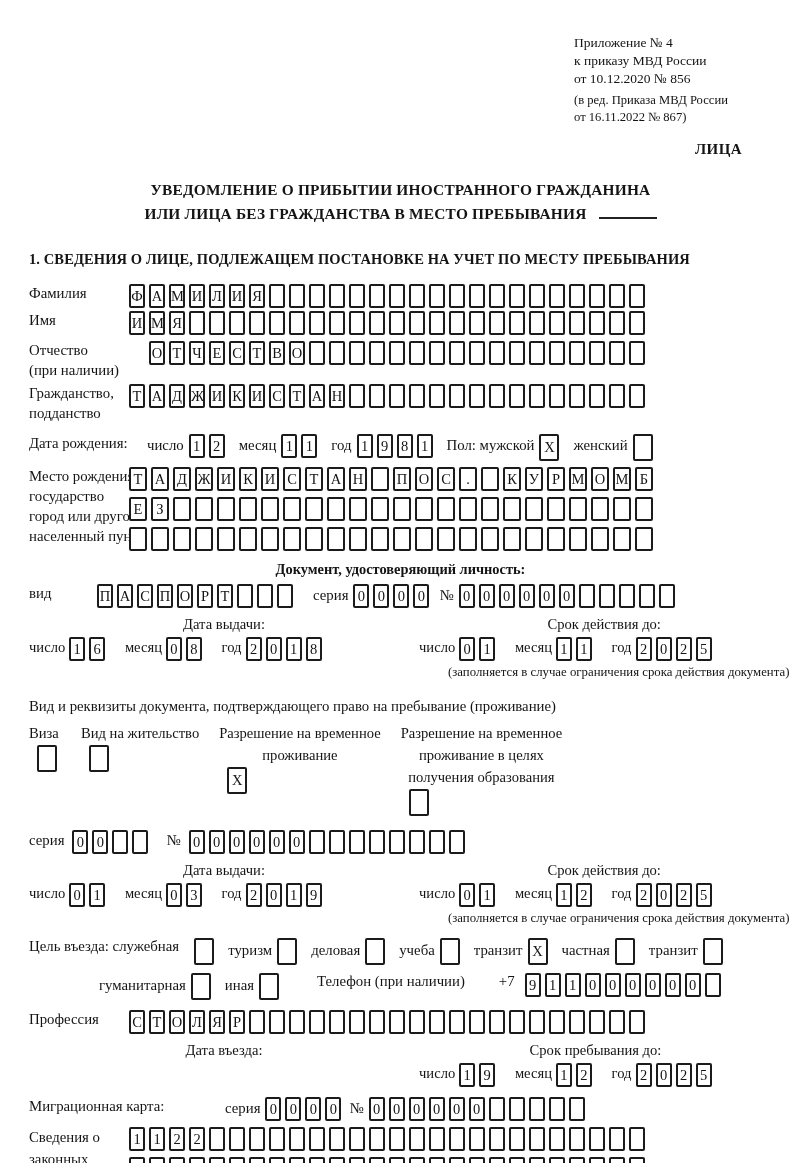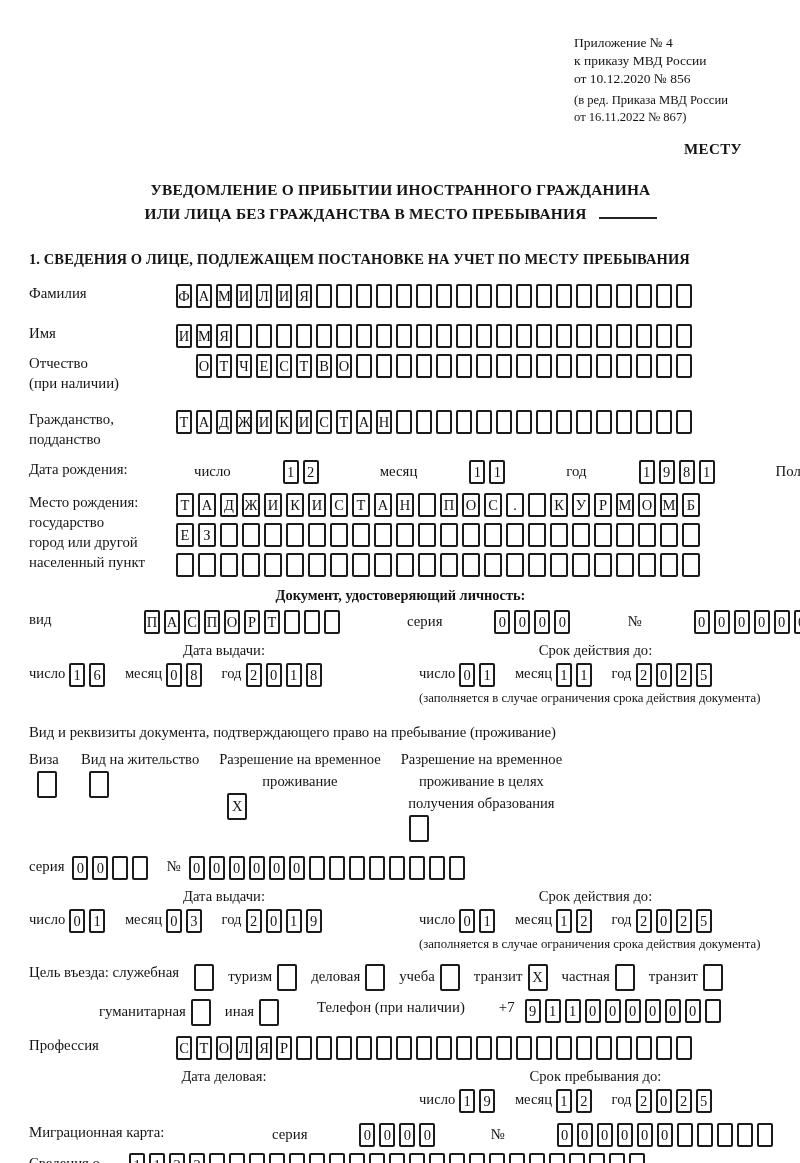--- a/index.html
+++ b/index.html
@@ -15,77 +15,77 @@
   .blank-line { display:inline-block; width:58px; border-bottom:2.5px solid #222; height:.95em; margin-left:12px; }
 
   .sec-heading { font-weight:bold; font-size:14.5px; margin-top:24px; letter-spacing:.1px; }
 
   .cell { display:inline-block; width:16px; height:24px; border:2px solid #1b1b1b; border-radius:2px;
           margin-right:4px; text-align:center; font-size:14.5px; line-height:20px; vertical-align:middle; background:#fff; }
   .cells { white-space:nowrap; display:inline-block; flex-shrink:0; }
   .cells.wide .cell { width:18px; }
   .cells.big .cell { width:20px; height:27px; line-height:23px; }
 
-  .frow { display:flex; align-items:flex-start; font-size:14.8px; line-height:1.35;gap:47px; }
+  .frow { display:flex; align-items:flex-start; font-size:14.8px; line-height:1.35; }
   .flabel { width:100px; flex:0 0 100px; }
   .flabel.nw { white-space:nowrap; }
   .inline-label { margin:2px 5px 0 10px; white-space:nowrap; }
   .inline-label.first { margin-left:6px; }
 
   .cellcol .cells { display:block; margin-bottom:6px; }
 
   .doc-heading { text-align:center; font-weight:bold; font-size:14.4px; margin-top:4px; }
 
   .dategrid { display:flex; margin-top:8px; font-size:14.6px; }
   .datecol-l { flex:0 0 390px; }
   .datecol-r { flex:1; }
   .dctitle { text-align:center; margin-bottom:4px; }
   .dcboxes { white-space:nowrap; }
   .dcboxes .lbl { margin-right:4px; }
   .dcboxes .gap { margin-left:12px; }
-  .dcnote { font-size:12.8px; margin-top:4px; text-align:left; white-space:nowrap; }
+  .dcnote { font-size:12.8px; margin-top:4px; text-align:left; white-space:nowrap;margin-left:29px; }
 
   .intro { margin-top:12px; font-size:14.8px; line-height:2.0; }
 
   .opts { display:flex; margin-top:2px; font-size:14.6px; }
   .opt { display:flex; align-items:flex-start;flex-direction:column; }
   .opt .optlabel { text-align:center; line-height:1.5; }
   .opt .cells { margin-left:8px; margin-top:0; }
   .opt + .opt { margin-left:20px; }
 
   .purpose-line { display:flex; align-items:flex-start; margin-top:12px; font-size:14.8px; flex-wrap:nowrap; }
   .purpose-line .pitem { white-space:nowrap; margin-right:10px; }
   .purpose-line .pitem .cells { margin-left:5px; }
   .indent70 { margin-left:70px; }
 
   .series-row { display:flex; align-items:flex-start; margin-top:14px; font-size:14.8px; }
   .series-row .lbl { margin:2px 8px 0 0; }
   .series-row .num { margin:2px 8px 0 14px; }
 
   .rep-row { display:flex; align-items:flex-start; margin-top:6px; font-size:14.8px; }
   .rep-label { width:100px; flex:0 0 100px; line-height:1.45; }
-  .mt16{margin-top:16px}.mt10{margin-top:10px}.mt8{margin-top:8px}.mt6{margin-top:6px}.mt4{margin-top:16px}
+  .mt16{margin-top:16px}.mt10{margin-top:10px}.mt8{margin-top:8px}.mt6{margin-top:6px}.mt4{margin-top:3px}
   .ml20{margin-left:20px}
 </style>
 </head>
 <body>
 
 <div class="page">
 
   <div class="annex">
     <div>Приложение № 4</div>
     <div>к приказу МВД России</div>
     <div>от 10.12.2020 № 856</div>
     <div class="rev">
       <div>(в ред. Приказа МВД России</div>
       <div>от 16.11.2022 № 867)</div>
     </div>
   </div>
 
-  <div class="forma">МЕСТУ</div>
+  <div class="forma">ЛИЦА</div>
 
   <div class="title">
     <div>УВЕДОМЛЕНИЕ О ПРИБЫТИИ ИНОСТРАННОГО ГРАЖДАНИНА</div>
     <div>
       <span>ИЛИ ЛИЦА БЕЗ ГРАЖДАНСТВА В МЕСТО ПРЕБЫВАНИЯ</span><span class="blank-line"></span>
     </div>
   </div>
 
   <div class="sec-heading">1. СВЕДЕНИЯ О ЛИЦЕ, ПОДЛЕЖАЩЕМ ПОСТАНОВКЕ НА УЧЕТ ПО МЕСТУ ПРЕБЫВАНИЯ</div>
 
@@ -250,21 +250,21 @@
     <span class="cells"><span class="cell">9</span><span class="cell">1</span><span class="cell">1</span><span class="cell">0</span><span class="cell">0</span><span class="cell">0</span><span class="cell">0</span><span class="cell">0</span><span class="cell">0</span><span class="cell">&nbsp;</span></span>
   </div>
 
   <div class="frow mt10">
     <div class="flabel">Профессия</div>
     <div class="cells"><span class="cell">С</span><span class="cell">Т</span><span class="cell">О</span><span class="cell">Л</span><span class="cell">Я</span><span class="cell">Р</span><span class="cell">&nbsp;</span><span class="cell">&nbsp;</span><span class="cell">&nbsp;</span><span class="cell">&nbsp;</span><span class="cell">&nbsp;</span><span class="cell">&nbsp;</span><span class="cell">&nbsp;</span><span class="cell">&nbsp;</span><span class="cell">&nbsp;</span><span class="cell">&nbsp;</span><span class="cell">&nbsp;</span><span class="cell">&nbsp;</span><span class="cell">&nbsp;</span><span class="cell">&nbsp;</span><span class="cell">&nbsp;</span><span class="cell">&nbsp;</span><span class="cell">&nbsp;</span><span class="cell">&nbsp;</span><span class="cell">&nbsp;</span><span class="cell">&nbsp;</span></div>
   </div>
 
   <div class="dategrid">
     <div class="datecol-l">
-      <div class="dctitle">Дата деловая:</div>
+      <div class="dctitle">Дата въезда:</div>
     </div>
     <div class="datecol-r">
       <div class="dctitle">Срок пребывания до:</div>
       <div class="dcboxes">
         <span class="lbl">число</span><span class="cells"><span class="cell">1</span><span class="cell">9</span></span>
         <span class="lbl gap">месяц</span><span class="cells"><span class="cell">1</span><span class="cell">2</span></span>
         <span class="lbl gap">год</span><span class="cells"><span class="cell">2</span><span class="cell">0</span><span class="cell">2</span><span class="cell">5</span></span>
       </div>
     </div>
   </div>

